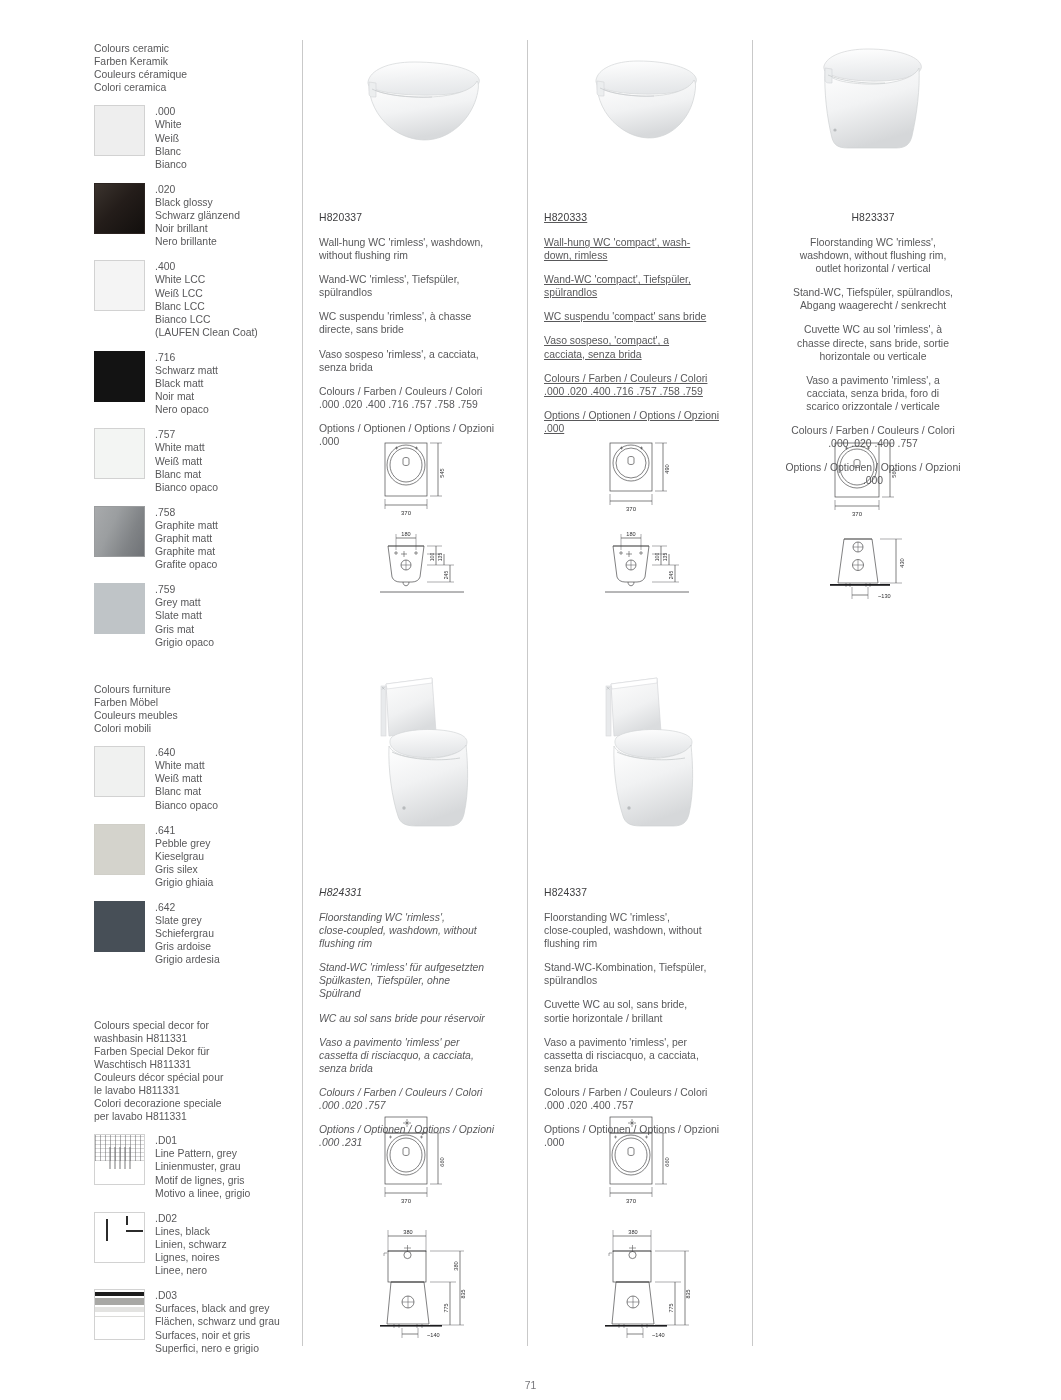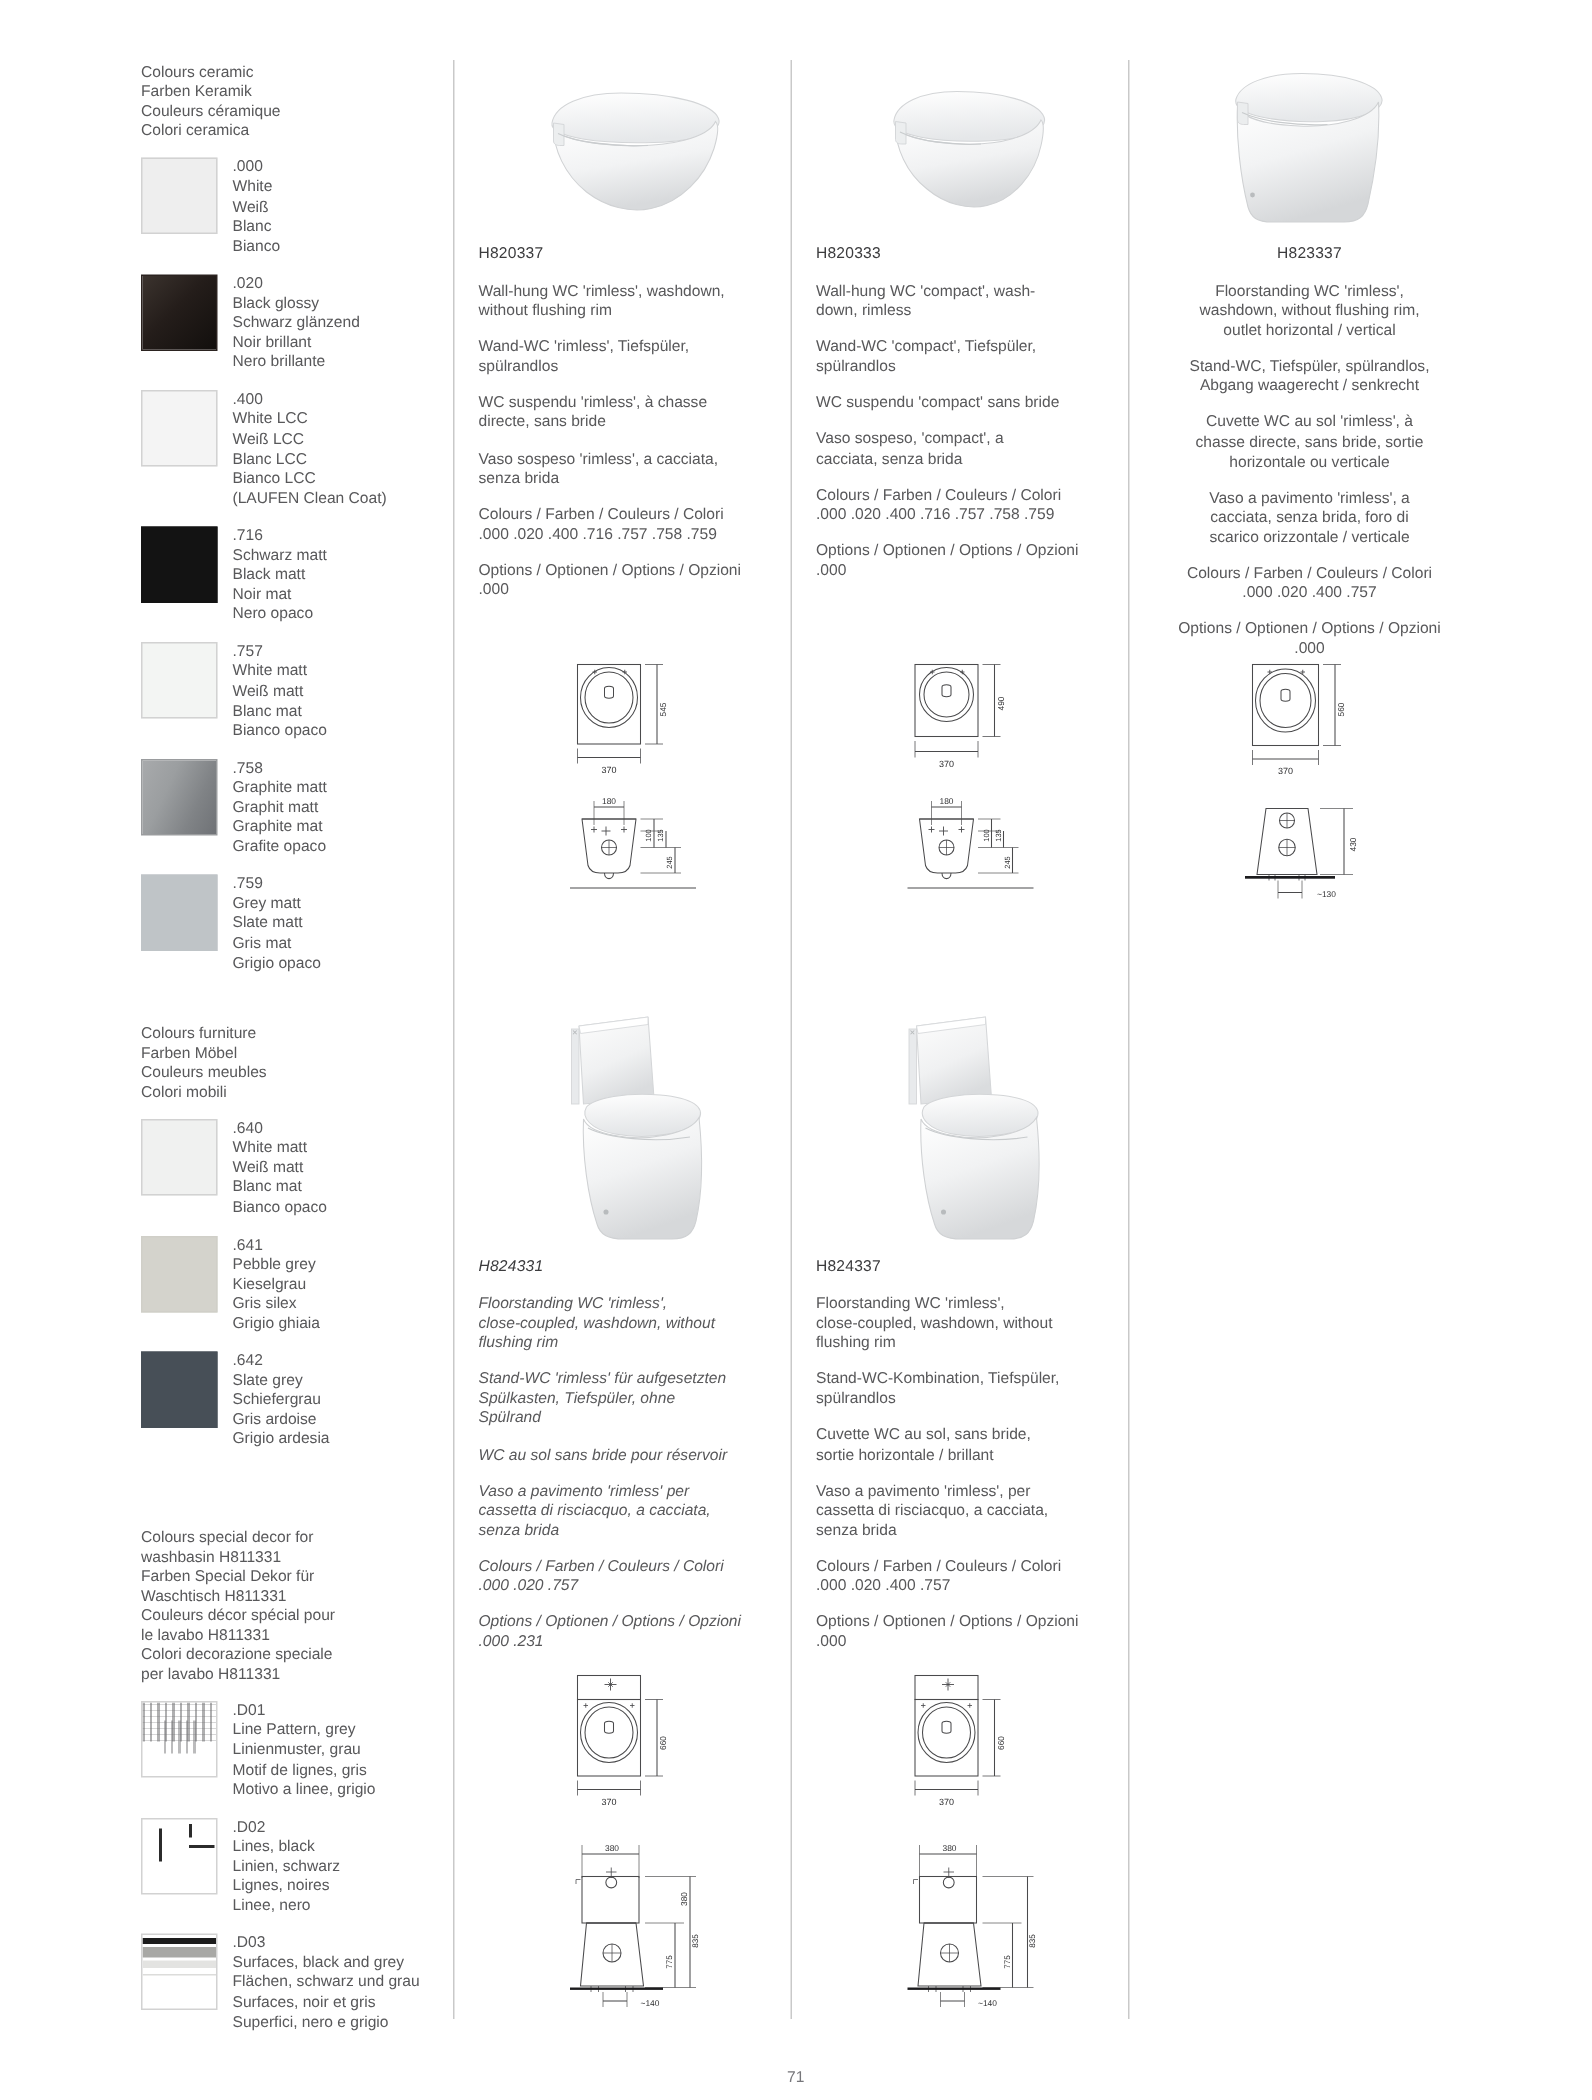--- a/index.html
+++ b/index.html
@@ -59,21 +59,21 @@
   .sw-pattern-d02 .l2 { left: 31px; top: 3px;  width: 2px;  height: 9px;  }
   .sw-pattern-d02 .l3 { left: 31px; top: 17px; width: 17px; height: 2px;  }
   .sw-pattern-d03 { background: #ffffff; }
   .sw-pattern-d03 i { position: absolute; left: 0; right: 0; display: block; }
   .sw-pattern-d03 .b1 { top: 2px;  height: 4px;  background: #1c1c1c; }
   .sw-pattern-d03 .b2 { top: 8px;  height: 7px;  background: #a8a8a5; }
   .sw-pattern-d03 .b3 { top: 17px; height: 5px;  background: #e3e3e1; }
   .sw-pattern-d03 .b4 { top: 26px; height: 1px;  background: #dcdcda; }
 
   
-  .col { position: absolute; width: 208px; }
+  .col { position: absolute; width: 208px; margin-top: 48px; }
   .col-1 { left: 319px; }
   .col-2 { left: 544px; }
   .col-3 { left: 769px; }
   .prod-code {
     font-size: 10.4px; line-height: 13px; color: #3c3c3e;
     margin-bottom: 12px; letter-spacing: .15px;
   }
   .prod-para {
     font-size: 10.4px; line-height: 13.1px; color: #58585a;
     margin-bottom: 11px; white-space: pre-line;
@@ -377,21 +377,21 @@
     <div class="prod-para">WC suspendu 'rimless', à chasse
 directe, sans bride</div>
     <div class="prod-para">Vaso sospeso 'rimless', a cacciata,
 senza brida</div>
     <div class="prod-para">Colours / Farben / Couleurs / Colori
 .000 .020 .400 .716 .757 .758 .759</div>
     <div class="prod-para">Options / Optionen / Options / Opzioni
 .000</div>
   </div>
 
-  <div class="col col-2" style="top:163px;">
+  <div class="col col-2" style="top:163px;text-decoration:underline;">
     <div class="prod-code">H820333</div>
     <div class="prod-para">Wall-hung WC 'compact', wash-
 down, rimless</div>
     <div class="prod-para">Wand-WC 'compact', Tiefspüler,
 spülrandlos</div>
     <div class="prod-para">WC suspendu 'compact' sans bride</div>
     <div class="prod-para">Vaso sospeso, 'compact', a
 cacciata, senza brida</div>
     <div class="prod-para">Colours / Farben / Couleurs / Colori
 .000 .020 .400 .716 .757 .758 .759</div>

